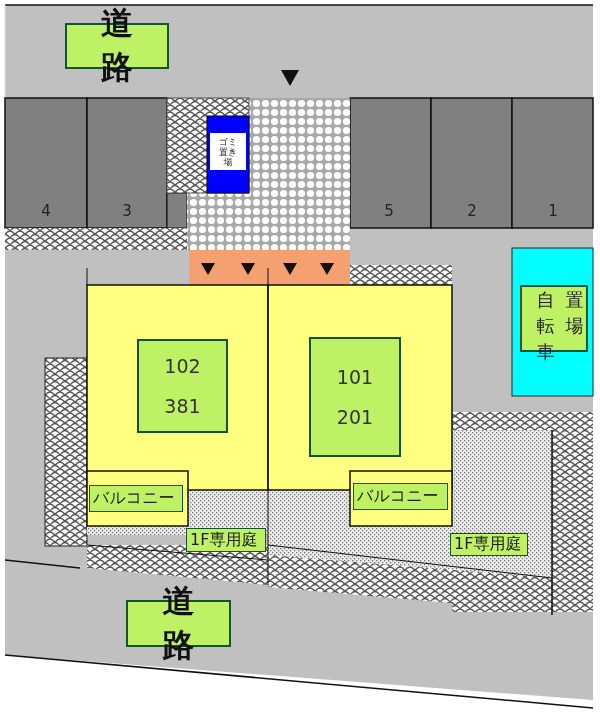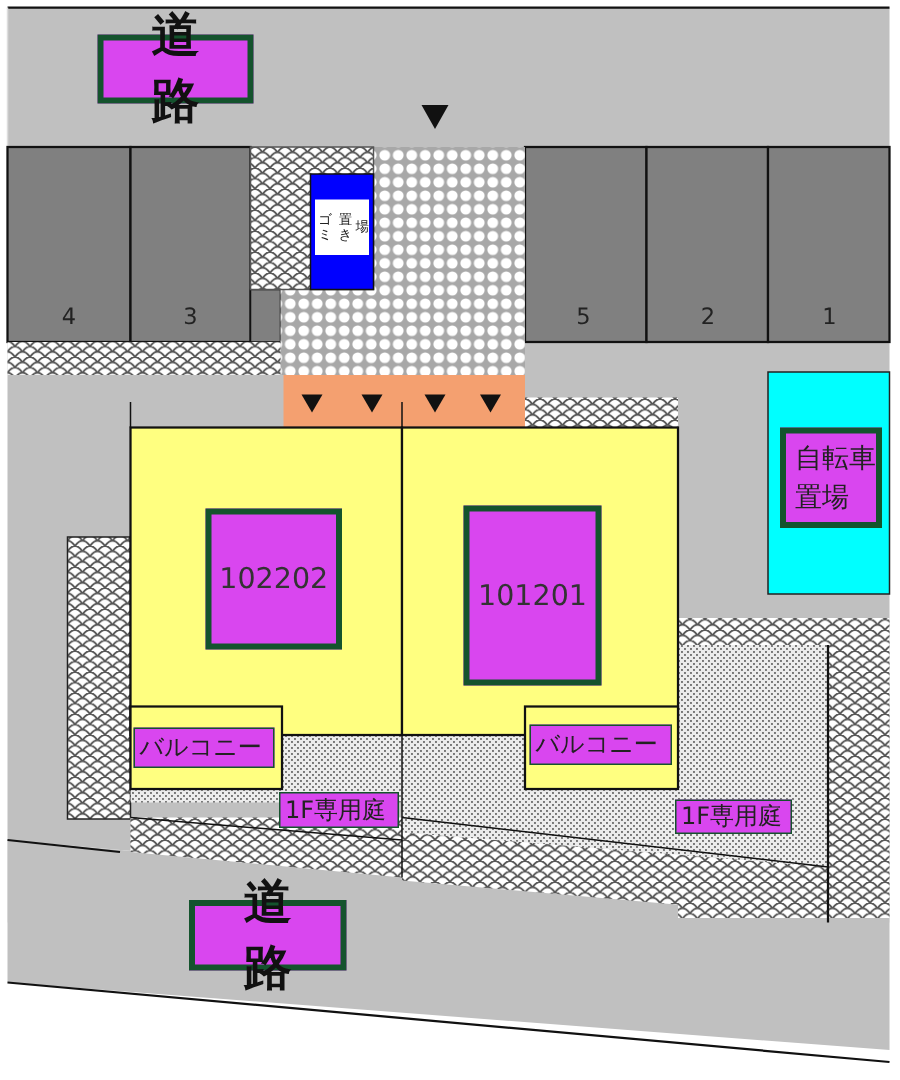--- a/index.html
+++ b/index.html
@@ -1,24 +1,24 @@
 <!DOCTYPE html>
 <html><head>
 <meta charset="utf-8">
 <style>
   html, body { margin: 0; padding: 0; background: #ffffff; }
   body { width: 600px; height: 720px; position: relative; overflow: hidden; font-family: "DejaVu Sans", sans-serif; }
   #plan { position: absolute; left: 0; top: 0; width: 600px; height: 720px; }
-  .lbl { position: absolute; background: #d946ef; border: 4px solid #14532d; box-sizing: border-box; color: #222; display: flex; align-items: center; justify-content: center; text-align: center; }
+  .lbl { position: absolute; background: #bef264; border: 2px solid #14532d; box-sizing: border-box; color: #222; display: flex; align-items: center; justify-content: center; text-align: center; }
   .road-label { font-size: 32px; font-weight: bold; letter-spacing: 18px; padding-left: 18px; color: #111; }
   .num { position: absolute; font-size: 15px; color: #222; width: 80px; text-align: center; }
-  .unit { flex-direction: row; font-size: 19px; line-height: 40px; color: #333; }
+  .unit { flex-direction: column; font-size: 19px; line-height: 40px; color: #333; }
   .small { font-size: 16px; justify-content: flex-start; padding-left: 3px; border-width: 1.5px; }
-  .garbage { font-size: 9px; line-height: 10px; border: none; background: #fff; }
-  .bike { font-size: 18px; line-height: 26px; flex-direction: column; align-items: flex-start; padding-left: 6px; }
+  .garbage { font-size: 9px; line-height: 10px; flex-direction: column; border: none; background: #fff; }
+  .bike { font-size: 18px; line-height: 26px; align-items: flex-start; padding-left: 6px; }
 </style>
 </head>
 <body>
 
 <svg id="plan" viewBox="0 0 600 720" xmlns="http://www.w3.org/2000/svg">
   <defs>
     <pattern id="dots" width="9" height="9" patternUnits="userSpaceOnUse">
       <rect width="9" height="9" fill="#a8a8a8"></rect>
       <circle cx="4.5" cy="4.5" r="3.6" fill="#ffffff"></circle>
     </pattern>
@@ -104,21 +104,21 @@
   <span>場</span>
 </div>
 
 <div class="lbl bike" style="left:520px; top:285px; width:68px; height:67px;">
   <span>自転車</span>
   <span>置場</span>
 </div>
 
 <div class="lbl unit" style="left:137px; top:339px; width:91px; height:94px;">
   <span>102</span>
-  <span>202</span>
+  <span>381</span>
 </div>
 <div class="lbl unit" style="left:309px; top:337px; width:92px; height:120px;">
   <span>101</span>
   <span>201</span>
 </div>
 
 <div class="lbl small" style="left:89px; top:485px; width:94px; height:27px;">バルコニー</div>
 <div class="lbl small" style="left:353px; top:483px; width:95px; height:27px;">バルコニー</div>
 
 <div class="lbl small" style="left:186px; top:528px; width:80px; height:24px;">1F専用庭</div>

